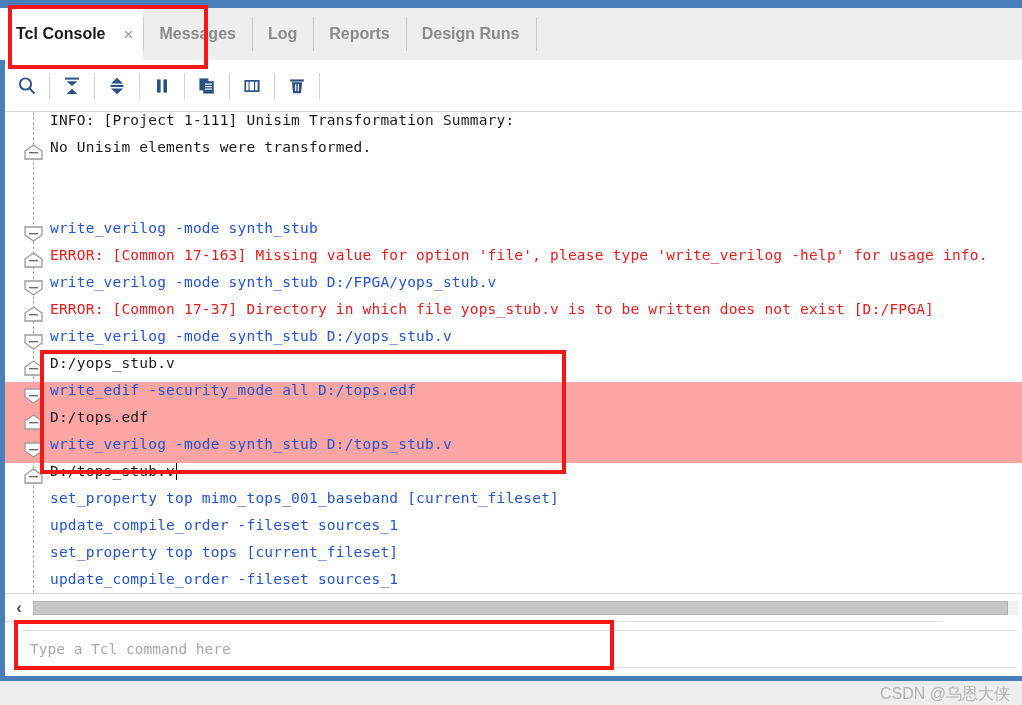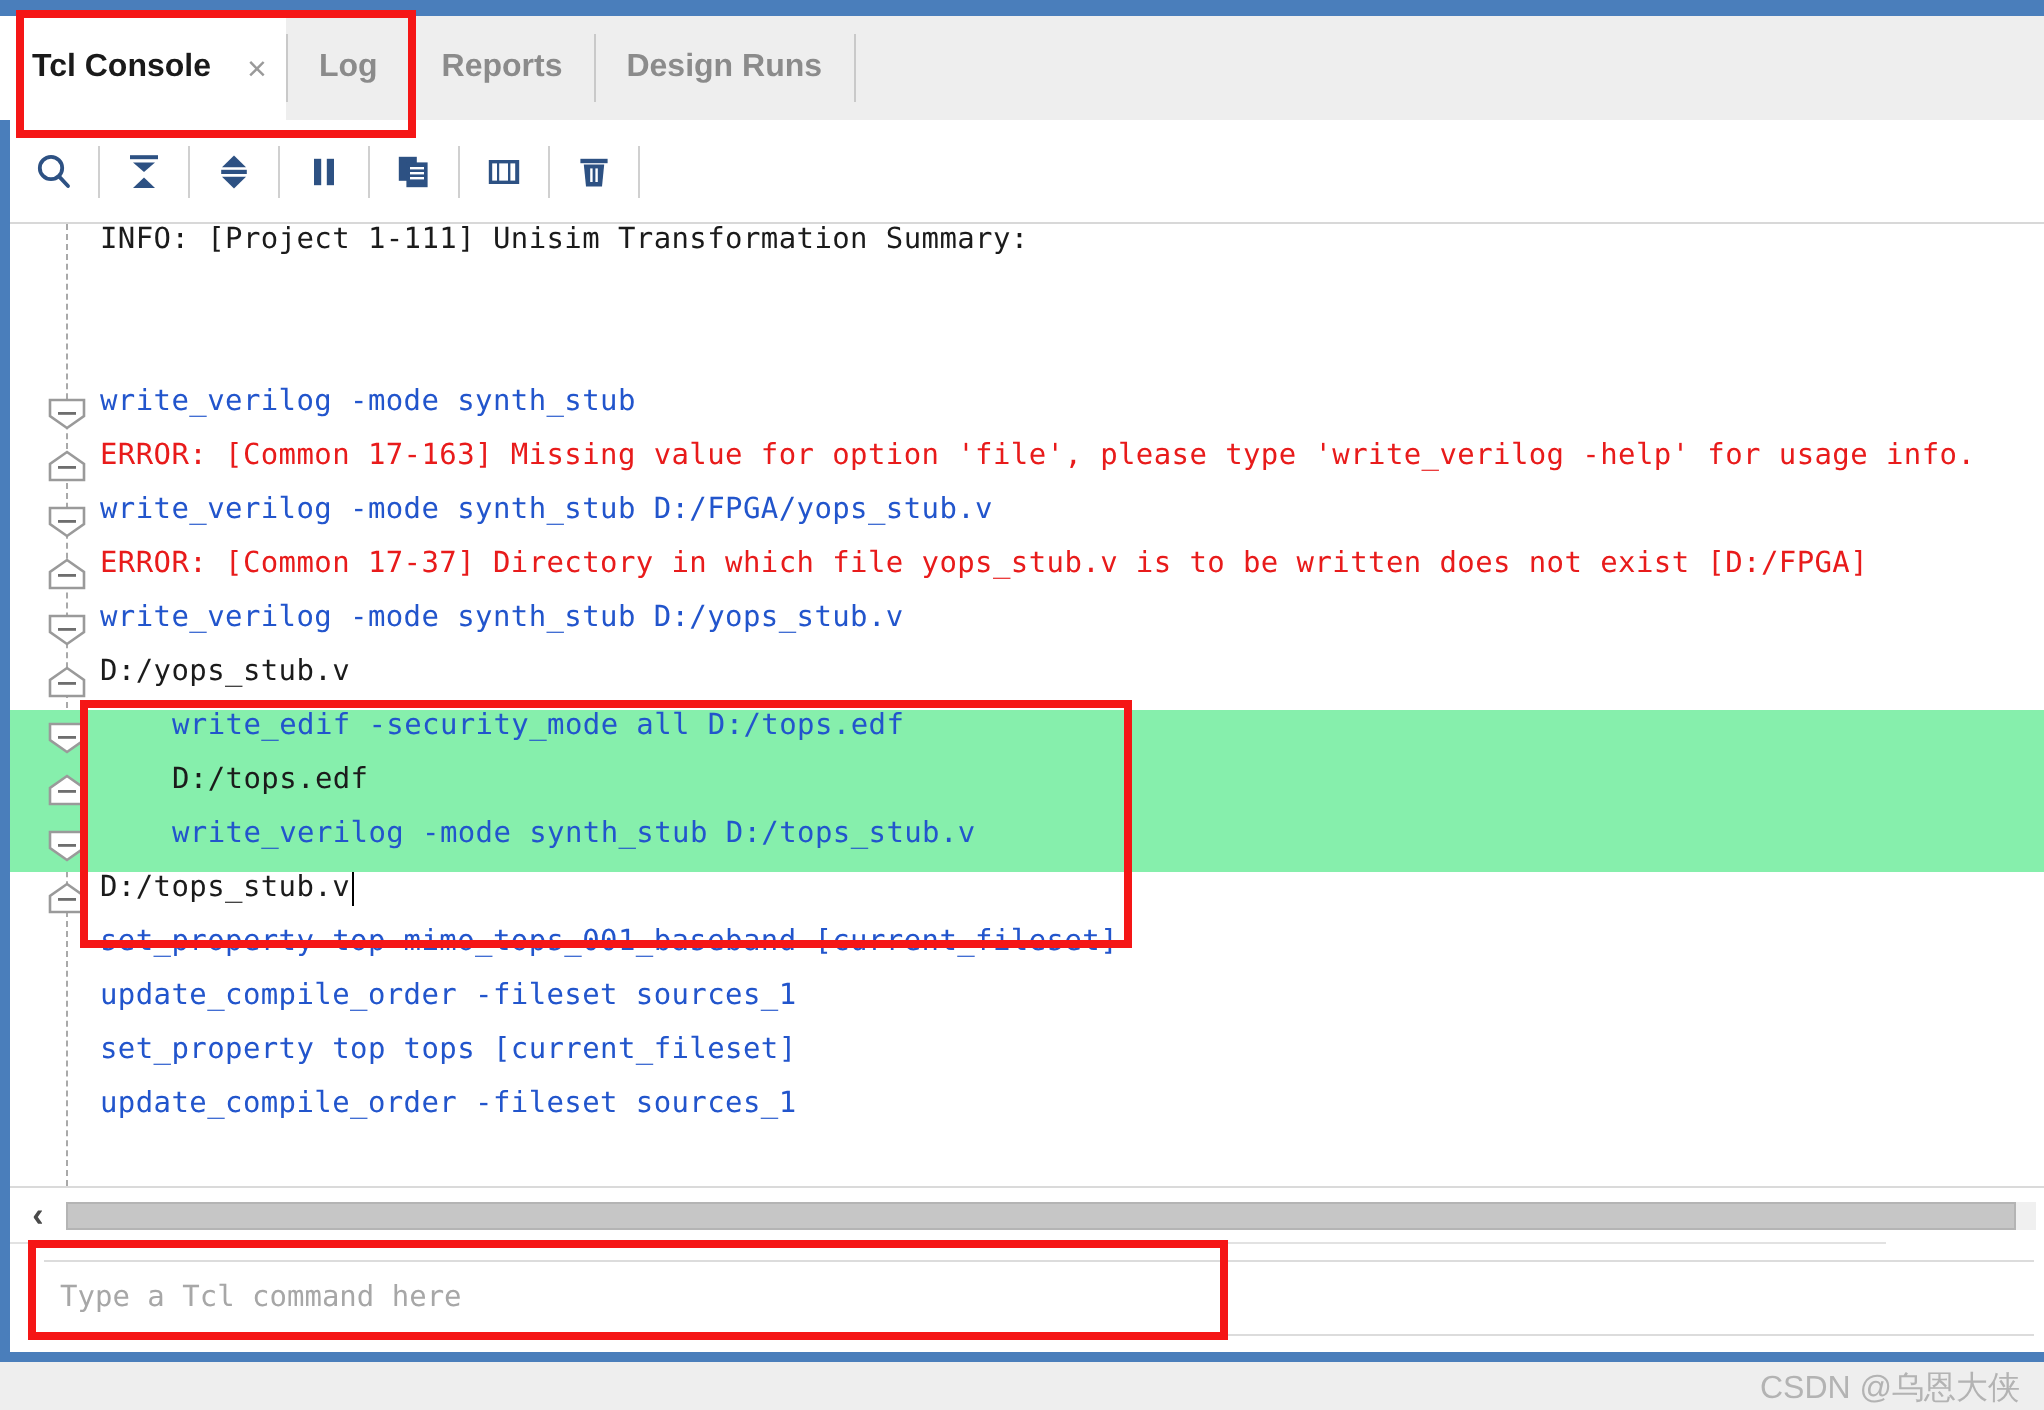--- a/index.html
+++ b/index.html
@@ -157,21 +157,21 @@
   }
   .line {
     position: relative;
     height: 27px;
     display: flex;
     align-items: flex-start;
     white-space: pre;
     font-family: "DejaVu Sans Mono", monospace;
     font-size: 14.5px;
   }
-  .line.sel { background: #86efac; padding-left: 36px; }
+  .line.sel { background: #fca5a5; }
   .line .marker {
     position: absolute;
     left: 18px;
     top: 5px;
     width: 21px;
     height: 17px;
   }
   .line .txt {
     margin-left: 45px;
     letter-spacing: 0.2px;
@@ -291,20 +291,23 @@
 
 <div id="app">
 
   <div class="top-rail"></div>
 
   <div class="tabstrip">
     <div class="tabstrip-inner" id="tabs-container">
         <div class="tab active">
           <span>Tcl Console</span>
           <span class="close-x">×</span>
+        </div>
+        <div class="tab">
+          <span>Messages</span>
         </div>
         <div class="tab">
           <span>Log</span>
         </div>
         <div class="tab">
           <span>Reports</span>
         </div>
         <div class="tab">
           <span>Design Runs</span>
         </div>
@@ -373,20 +376,24 @@
         <rect x="10.7" y="8.2" width="1.2" height="6.8" fill="#ffffff"></rect>
       </svg>
     </div>
     <div class="tool-sep"></div>
   </div>
 
   <div class="console">
     <div class="gutter-dash"></div>
     <div class="lines" id="lines-container">
         <div class="line"><span class="txt c-info">INFO: [Project 1-111] Unisim Transformation Summary:</span></div>
+        <div class="line"><div class="marker"><svg width="21" height="17" viewBox="0 0 21 17">
+              <path d="M10.5,1 L19,7 V15 H2 V7 Z" fill="#ffffff" stroke="#9a9a9a" stroke-width="1.3"></path>
+              <rect x="6" y="8" width="9" height="1.4" fill="#6e6e6e"></rect>
+            </svg></div><span class="txt c-out">No Unisim elements were transformed.</span></div>
         <div class="line"><span class="txt c-out"></span></div>
         <div class="line"><span class="txt c-out"></span></div>
         <div class="line"><div class="marker"><svg width="21" height="17" viewBox="0 0 21 17">
               <path d="M2,2 H19 V10 L10.5,16 L2,10 Z" fill="#ffffff" stroke="#9a9a9a" stroke-width="1.3"></path>
               <rect x="6" y="8" width="9" height="1.4" fill="#6e6e6e"></rect>
             </svg></div><span class="txt c-cmd">write_verilog -mode synth_stub</span></div>
         <div class="line"><div class="marker"><svg width="21" height="17" viewBox="0 0 21 17">
               <path d="M10.5,1 L19,7 V15 H2 V7 Z" fill="#ffffff" stroke="#9a9a9a" stroke-width="1.3"></path>
               <rect x="6" y="8" width="9" height="1.4" fill="#6e6e6e"></rect>
             </svg></div><span class="txt c-err">ERROR: [Common 17-163] Missing value for option 'file', please type 'write_verilog -help' for usage info.</span></div>

